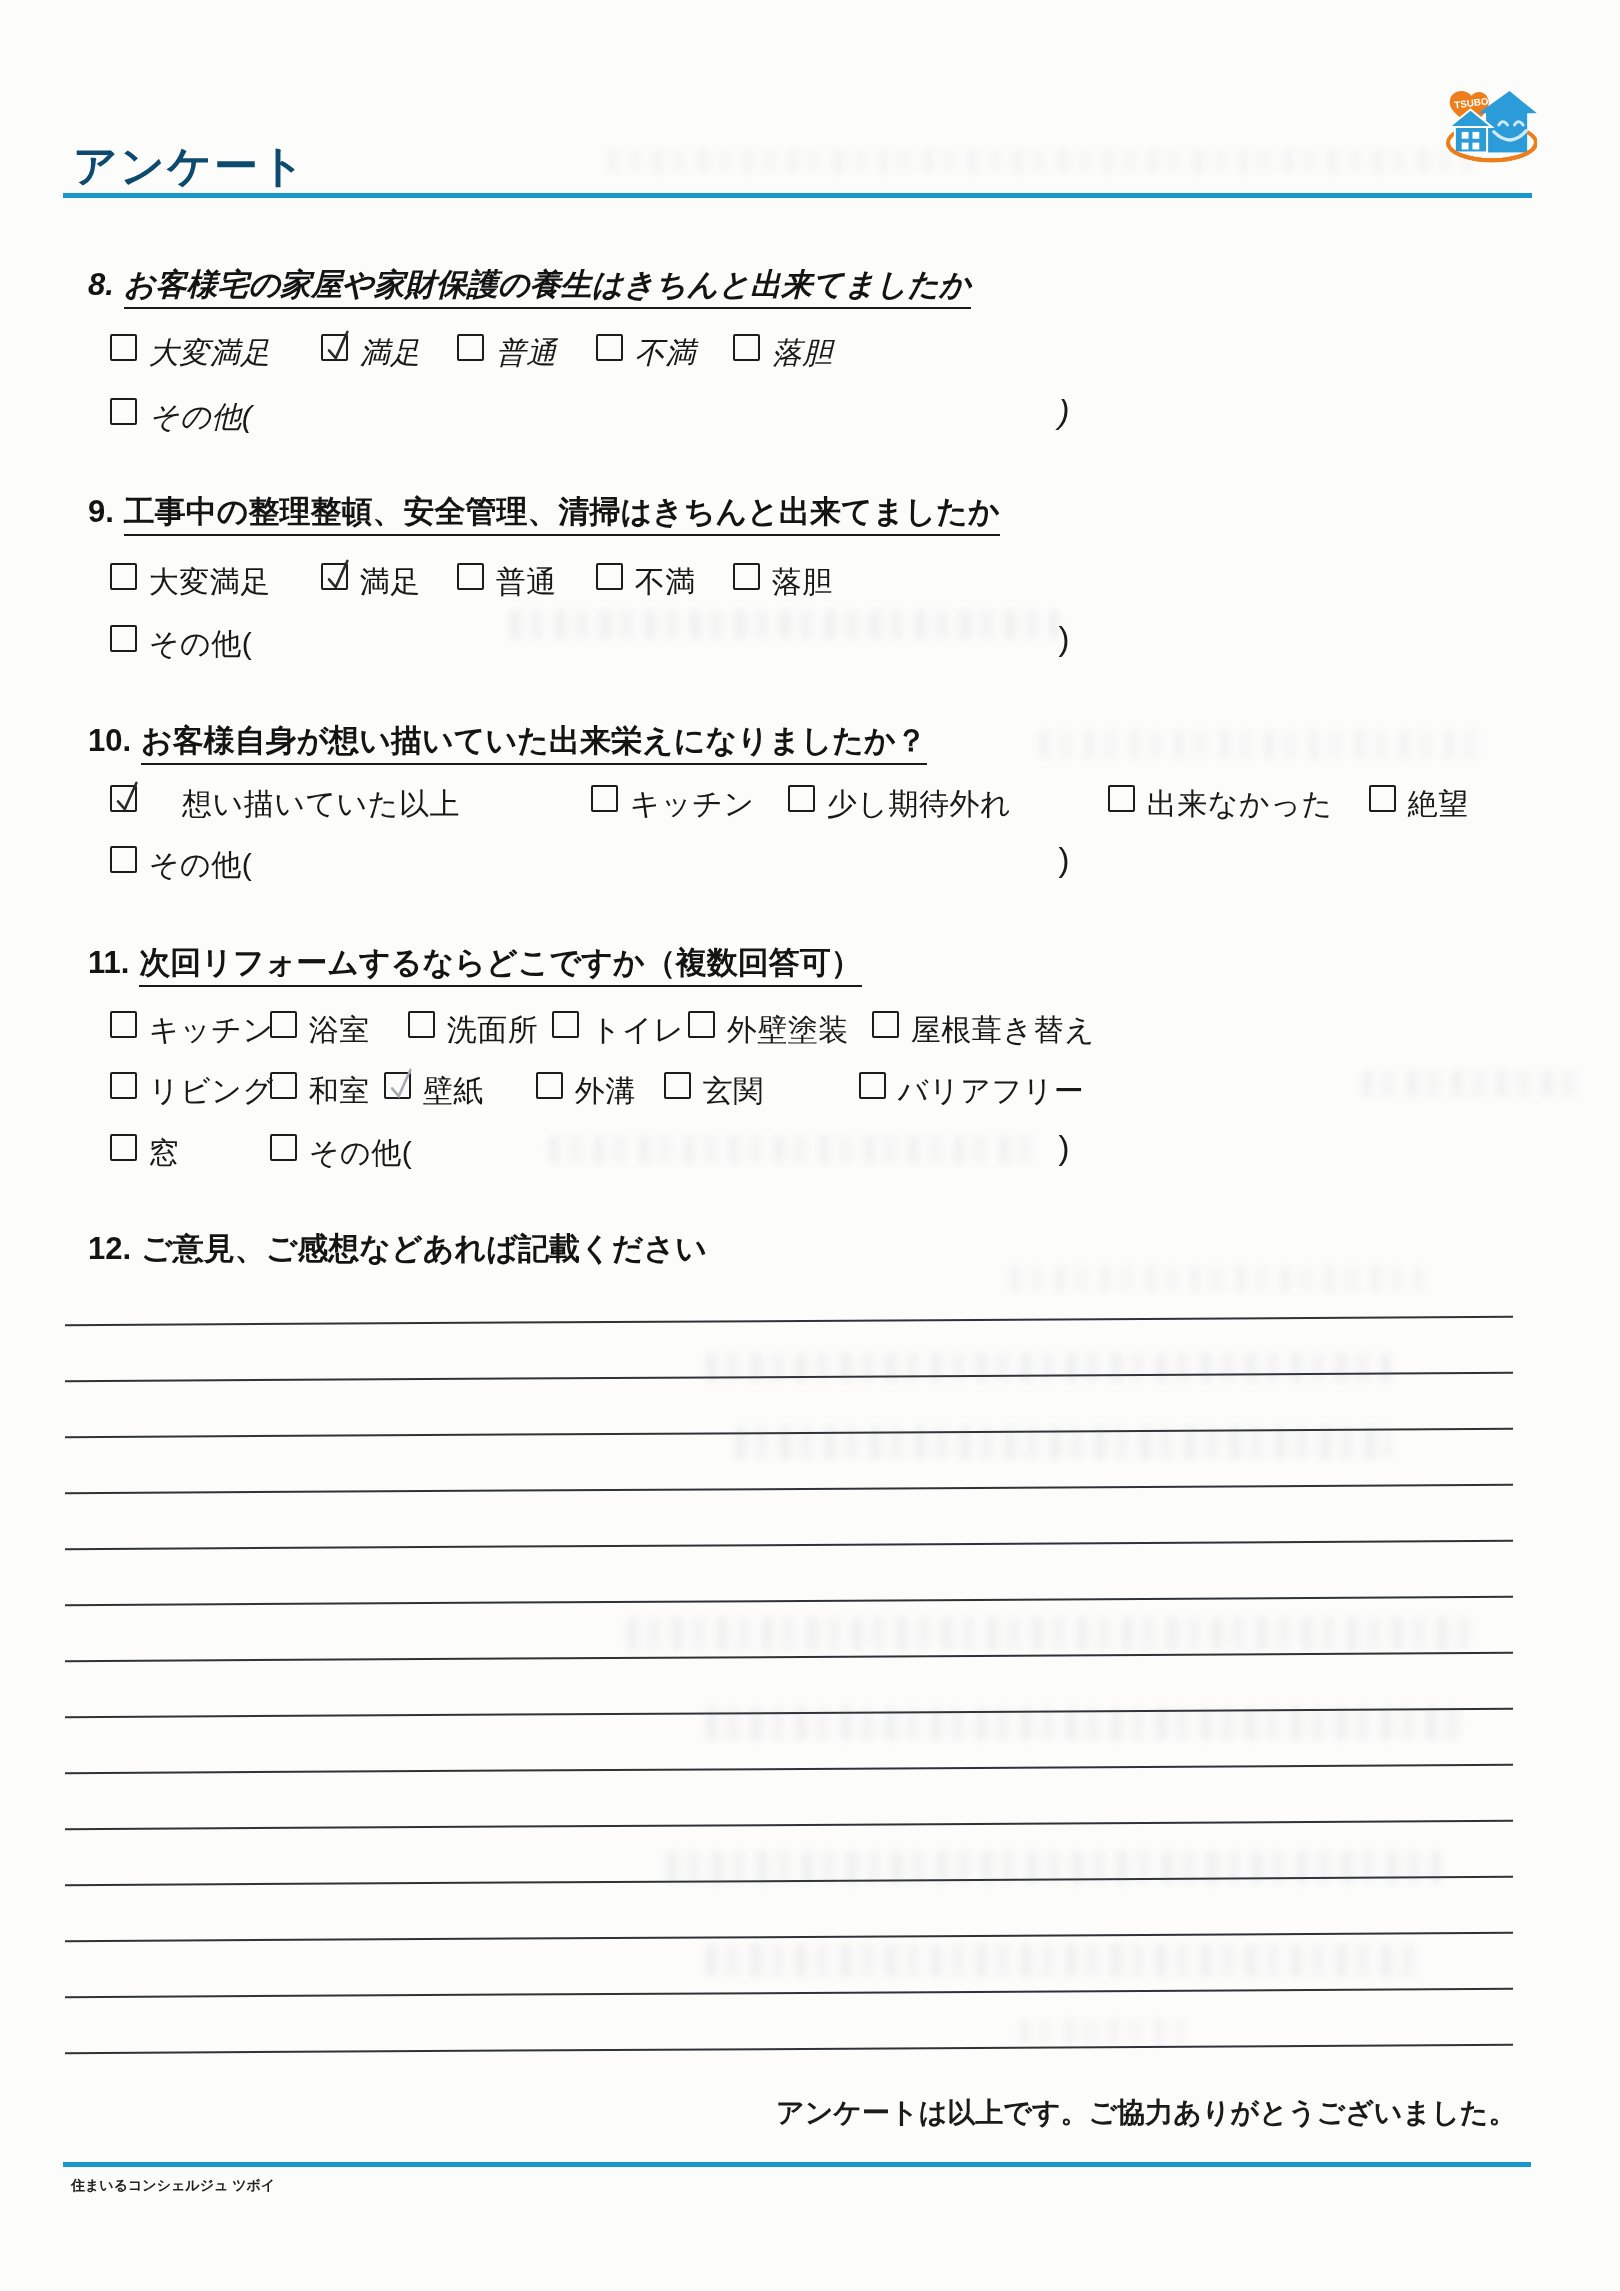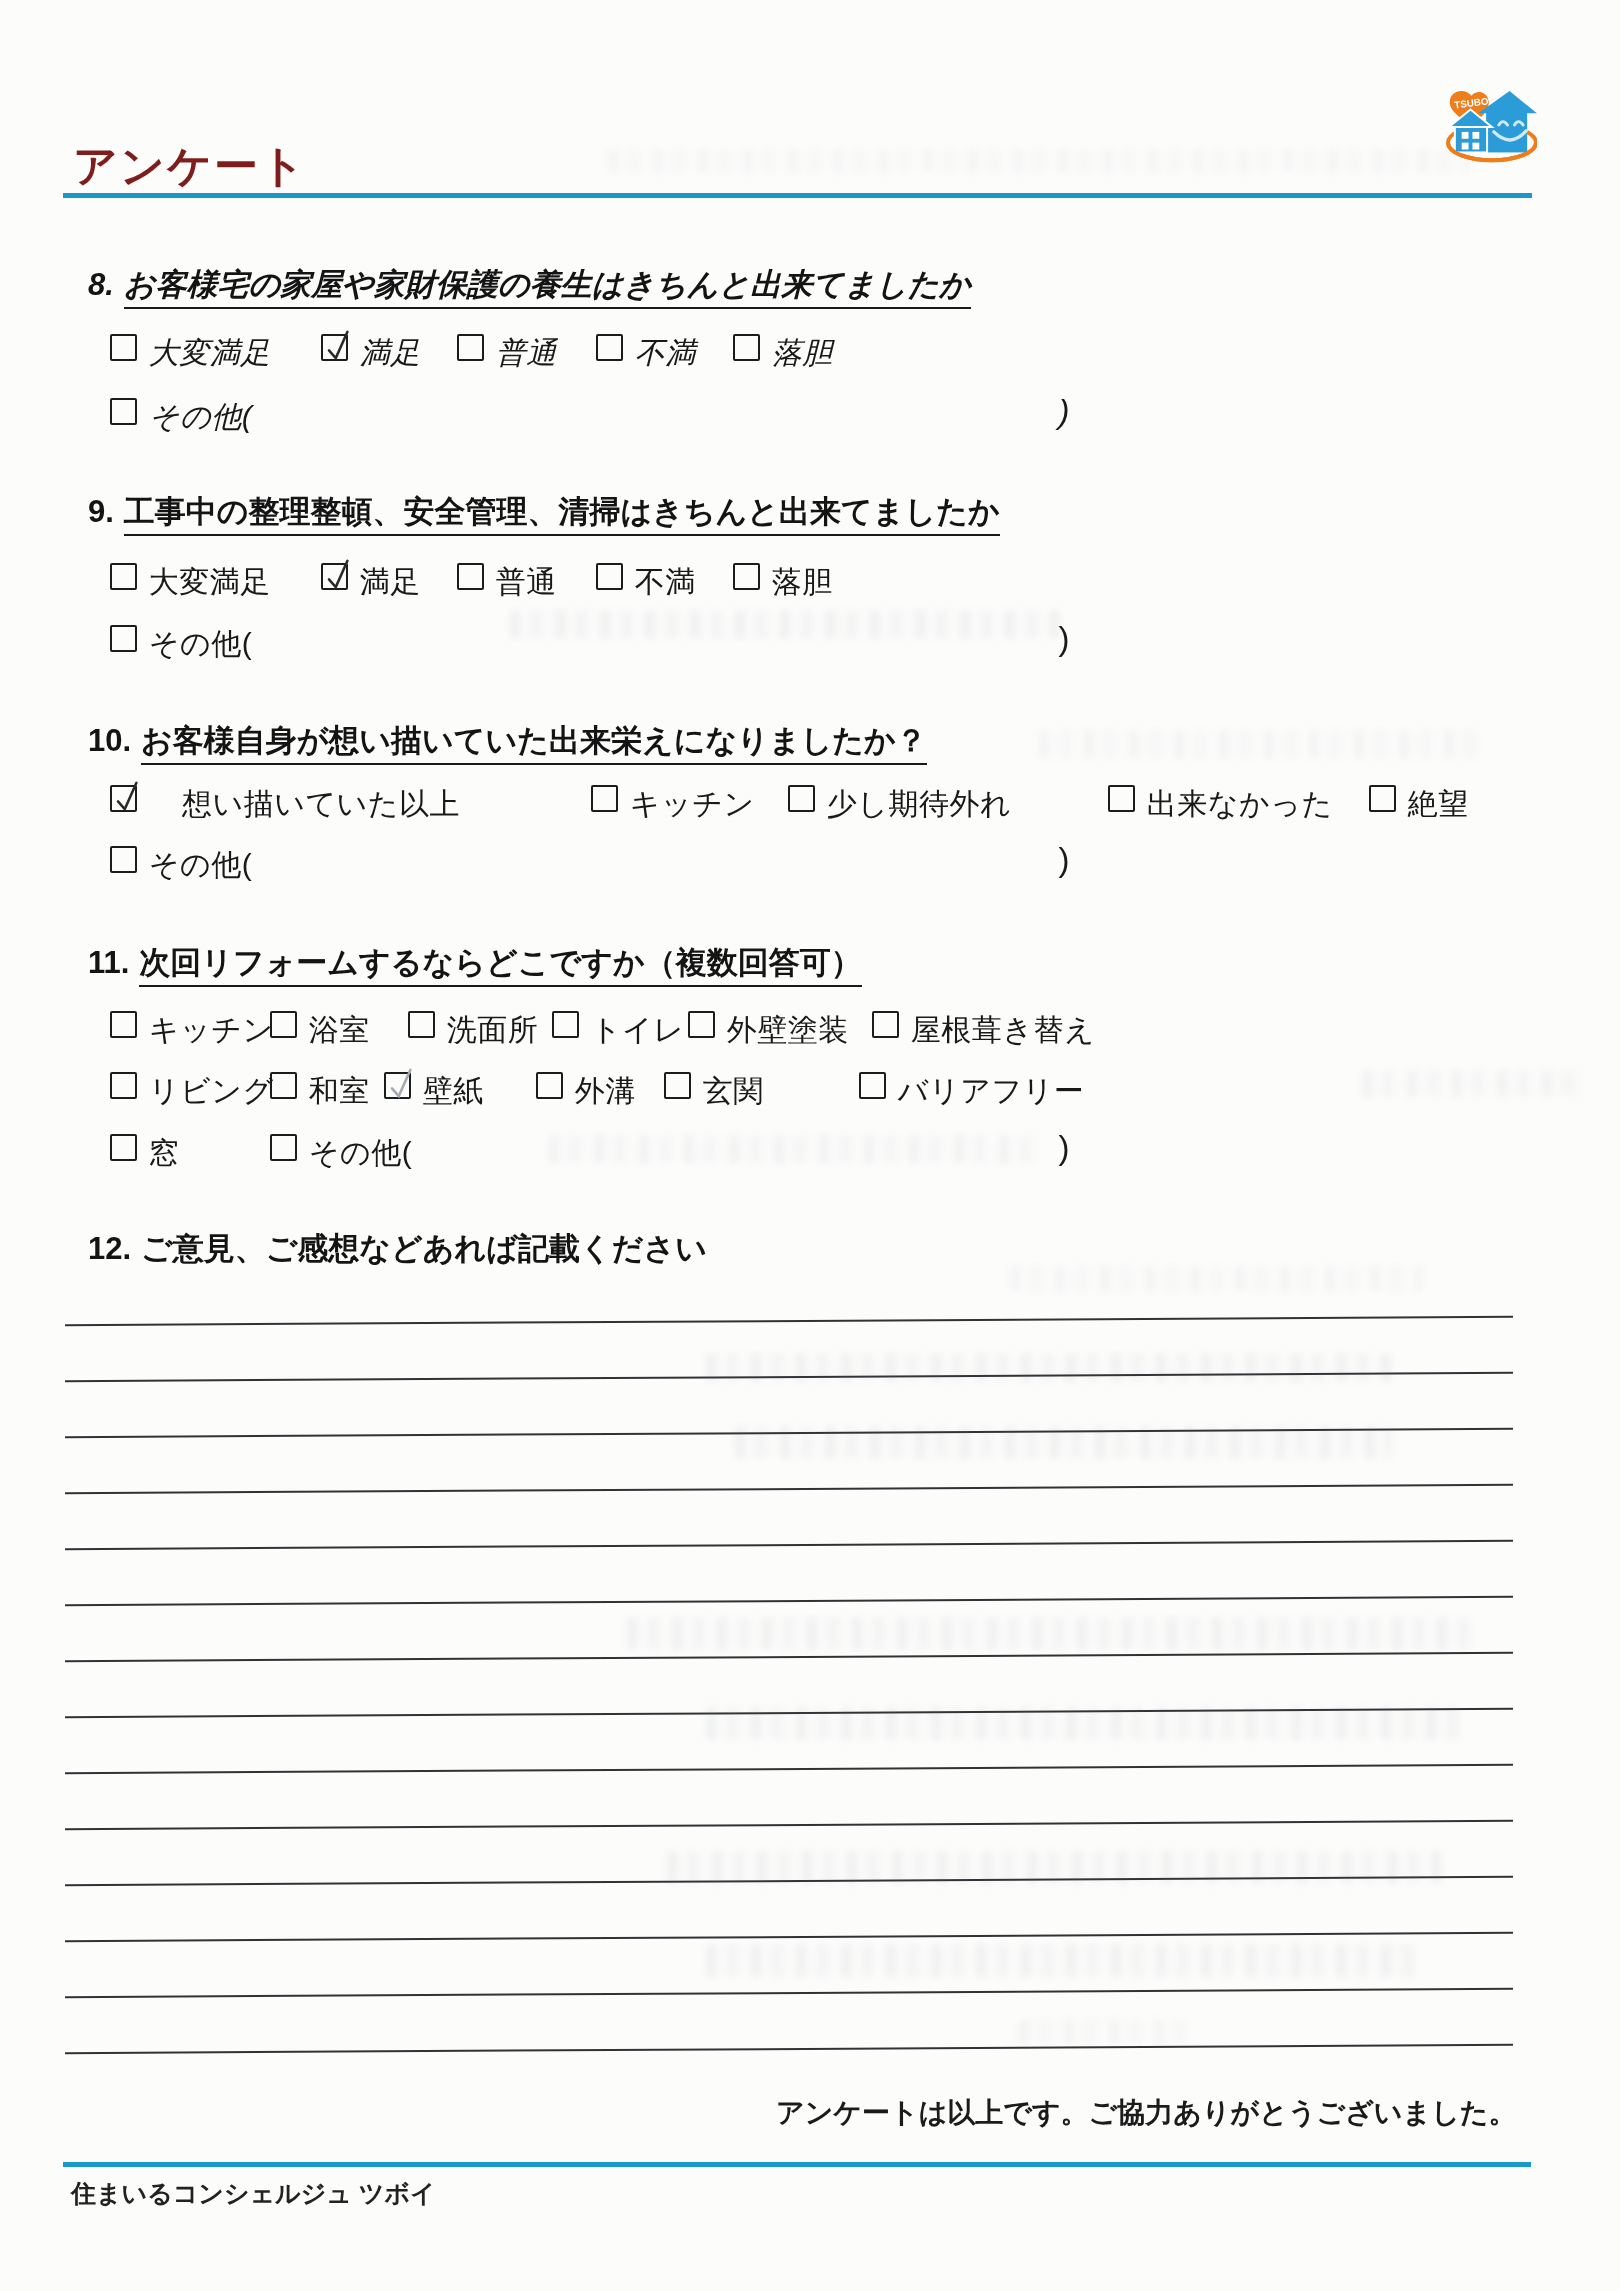--- a/index.html
+++ b/index.html
@@ -5,21 +5,21 @@
   * { margin:0; padding:0; box-sizing:border-box; }
   html,body { background:#e8e8e8; }
   body { font-family:"Liberation Sans","DejaVu Sans",sans-serif; }
   .page {
     position:relative; width:1620px; height:2292px; margin:0 auto;
     background:#fcfcfb; overflow:hidden; color:#1e1e1e;
   }
   
   .title {
     position:absolute; left:73px; top:137px;
-    font-size:44px; font-weight:700; letter-spacing:2px; color:#7f1d1d;
+    font-size:44px; font-weight:700; letter-spacing:2px; color:#0c4a6e;
   }
   .title-rule {
     position:absolute; left:63px; top:193px; width:1469px; height:4.9px;
     background:var(--accent,#1b98cb);
   }
   .logo { position:absolute; left:1445px; top:86px; width:92px; height:84px; }
   
   .q { position:absolute; left:88px; width:1490px; }
   .q-head { font-size:31px; font-weight:600; line-height:39px; color:#141414; white-space:nowrap; }
   .q-num { margin-right:9.8px; }
@@ -37,21 +37,21 @@
   .cb.checked-light svg { opacity:1; color:#a3abb1; }
   .gap-lg .cb { margin-right:45px; }
   .other-space { display:inline-block; min-width:686px; font-size:30px; }
   .close-paren { position:absolute; left:949px; font-size:33px; font-weight:500; color:#1a1a1a; }
   
   .comment-area { position:absolute; left:65px; top:1320px; width:1448px; height:774px; }
   .rule { height:0; border-top:2.5px solid #303336; margin-bottom:54px; transform:rotate(-0.33deg); }
   
   .closing { position:absolute; left:776px; top:2094px; font-size:28px; font-weight:600; color:#1b1b1b; white-space:nowrap; }
   .footer-rule { position:absolute; left:63px; top:2162px; width:1468px; height:4.9px; background:var(--accent,#1b98cb); }
-  .footer-text { position:absolute; left:71px; top:2177px; font-size:25px; font-weight:600; color:#222; }
+  .footer-text { position:absolute; left:71px; top:2177px; font-size:14px; font-weight:600; color:#222; }
   
   .smudge {
     position:absolute; pointer-events:none; border-radius:3.9px; opacity:.15; filter:blur(3.9px);
     background:repeating-linear-gradient(90deg,
       rgba(108,115,128,.55) 0 9.8px, rgba(108,115,128,.08) 9.8px 19.6px,
       rgba(108,115,128,.35) 19.6px 33px, rgba(108,115,128,.05) 33px 45px);
   }
 </style>
 </head>
 <body>

